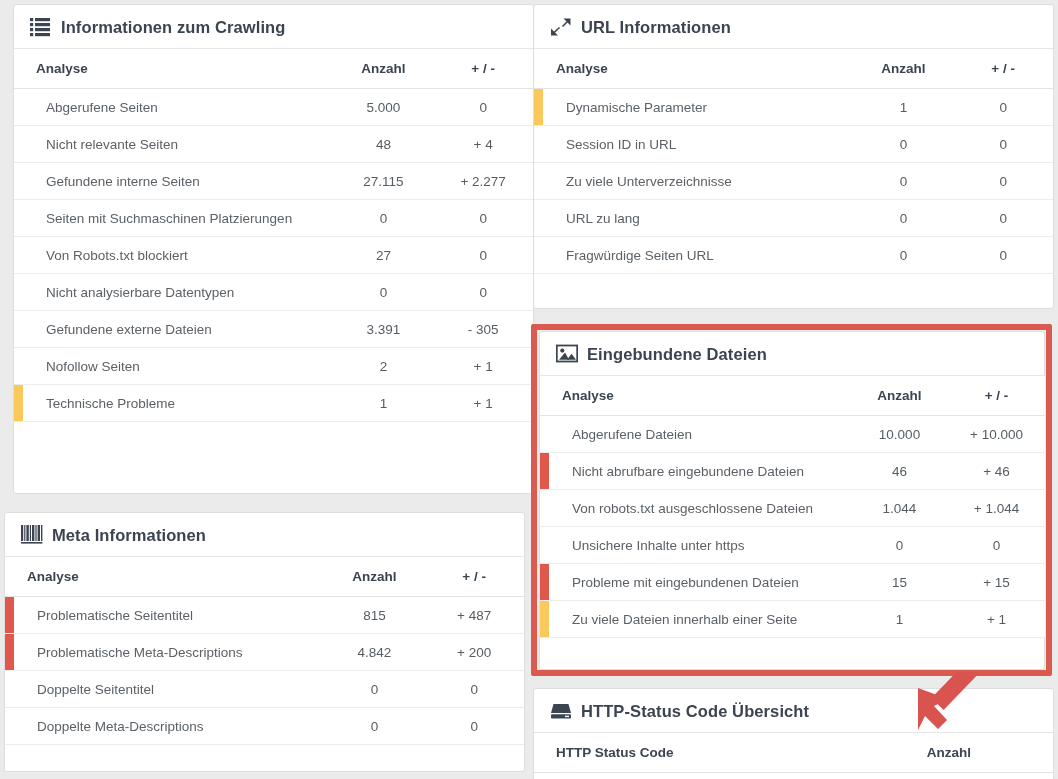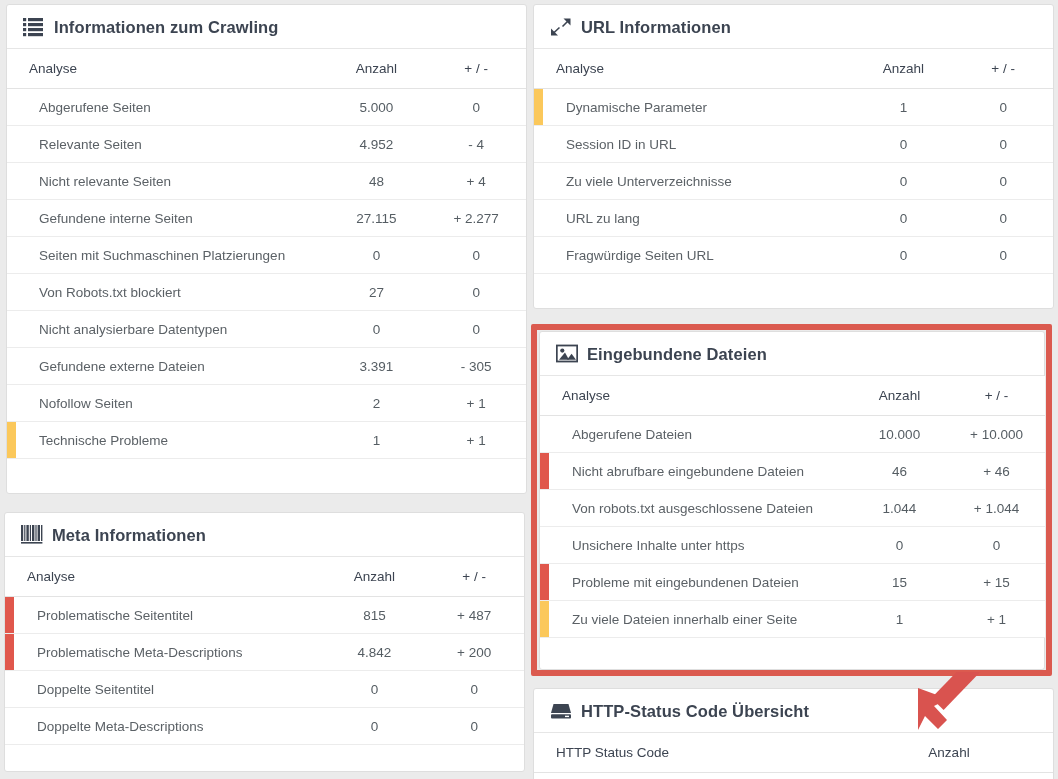--- a/index.html
+++ b/index.html
@@ -47,21 +47,21 @@
   .panel-icon svg { display: block; }
 
   
   table.atab {
     width: 100%;
     border-collapse: collapse;
     table-layout: fixed;
   }
   table.atab th {
     font-size: 13.5px;
-    font-weight: normal;
+    font-weight: bold;
     color: #3c4451;
     padding: 12px 0 12px 0;
     border-bottom: 1px solid #e3e3e3;
     text-align: center;
     background: #fff;
   }
   table.atab th.lbl {
     text-align: left;
     padding-left: 22px;
   }
@@ -115,21 +115,21 @@
     width: 168px; height: 107px;
     z-index: 8;
     pointer-events: none;
   }
 </style>
 </head>
 <body>
 
 <div id="root">
 
-  <div class="panel w-left" id="panel-crawling" style="left:6px; top:4px; width:521px; height:490px;">
+  <div class="panel w-left" id="panel-crawling" style="left:13px; top:4px; width:521px; height:490px;">
     <div class="panel-head">
       <span class="panel-icon">
         <svg width="22" height="20" viewBox="0 0 22 20">
           <g fill="#3c4451">
             <rect x="0" y="1" width="3.2" height="3.2"></rect>
             <rect x="0" y="6" width="3.2" height="3.2"></rect>
             <rect x="0" y="11" width="3.2" height="3.2"></rect>
             <rect x="0" y="16" width="3.2" height="3.2"></rect>
             <rect x="5" y="1" width="15" height="3.2"></rect>
             <rect x="5" y="6" width="15" height="3.2"></rect>
@@ -151,25 +151,20 @@
           <th class="lbl">Analyse</th>
           <th>Anzahl</th>
           <th>+ / -</th>
         </tr>
       </thead>
       <tbody>
           <tr>
             <td class="lbl"><span>Abgerufene Seiten</span></td>
             <td class="green">5.000</td>
             <td class="green">0</td>
-          </tr>
-          <tr>
-            <td class="lbl"><span>Relevante Seiten</span></td>
-            <td class="green">4.952</td>
-            <td class="green">- 4</td>
           </tr>
           <tr>
             <td class="lbl"><span>Nicht relevante Seiten</span></td>
             <td class="green">48</td>
             <td class="green">+ 4</td>
           </tr>
           <tr>
             <td class="lbl"><span>Gefundene interne Seiten</span></td>
             <td class="green">27.115</td>
             <td class="green">+ 2.277</td>

